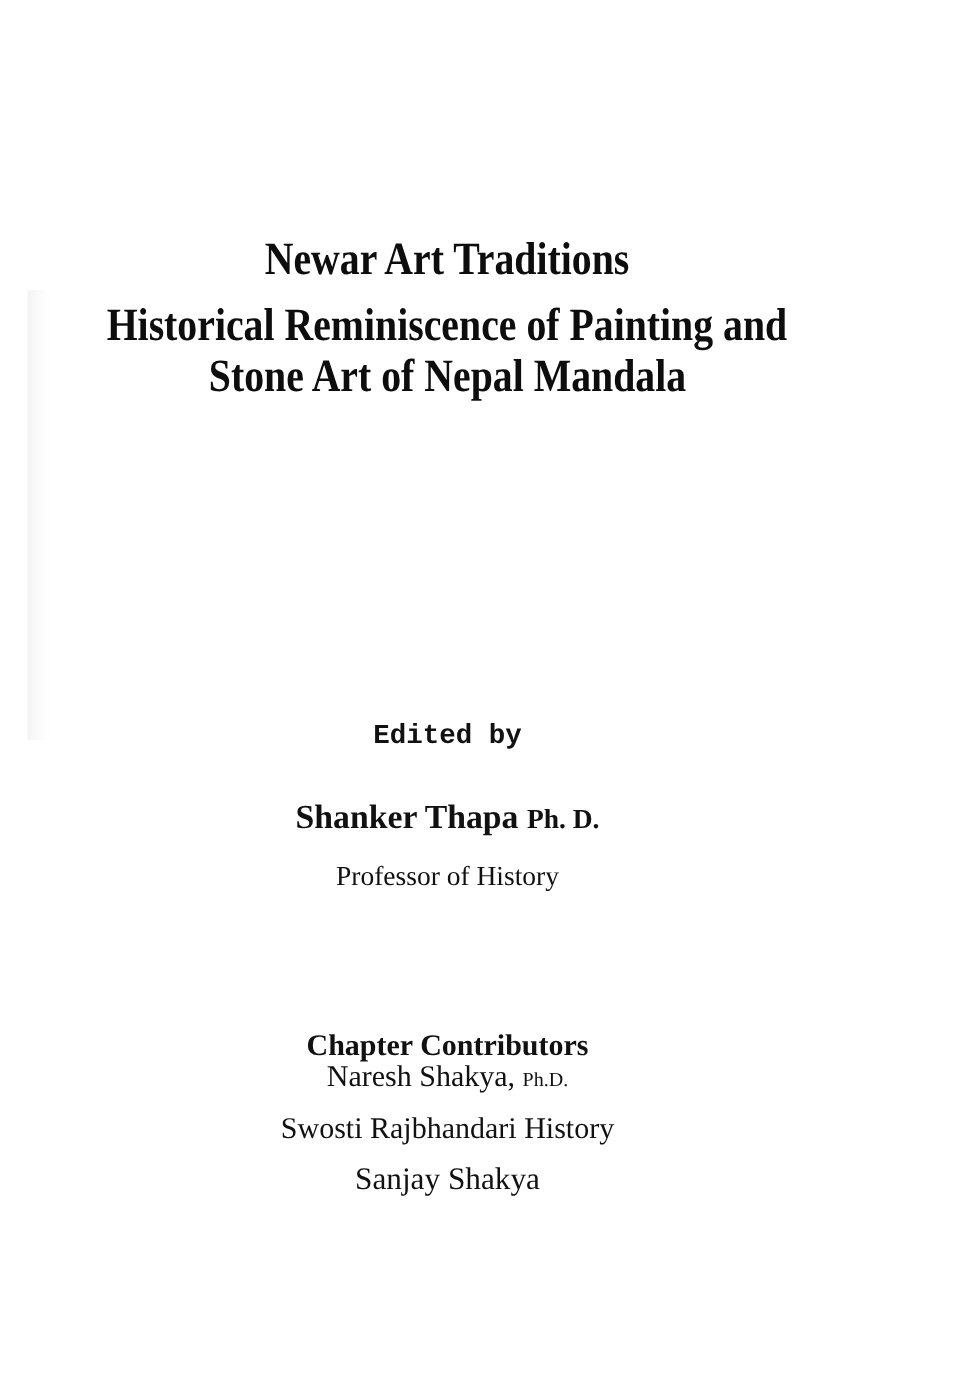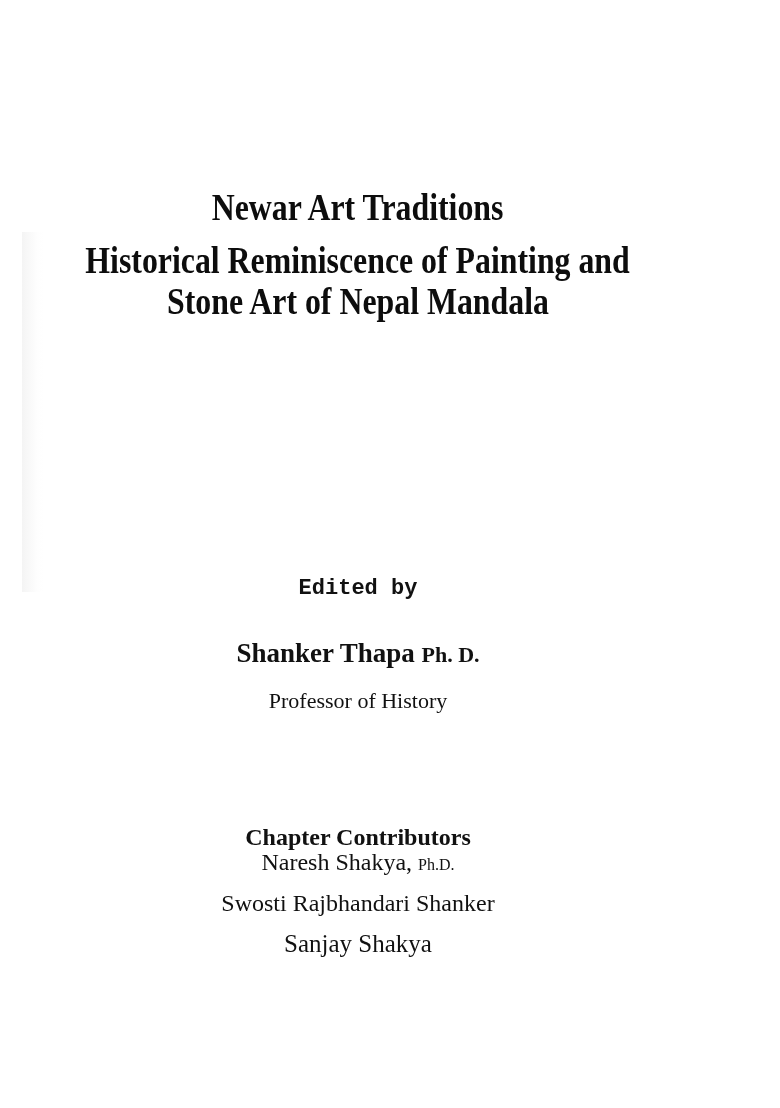--- a/index.html
+++ b/index.html
@@ -45,17 +45,17 @@
   <span class="deg">Ph. D.</span>
 </div>
 <div class="line prof">Professor of History</div>
 
 <div class="line cc">Chapter Contributors</div>
 <div class="line c1">
   <span>Naresh Shakya,</span>
   <span class="deg">Ph.D.</span>
 </div>
 <div class="line c2">
-  <span>Swosti Rajbhandari Shanker</span>
+  <span>Swosti Rajbhandari History</span>
 </div>
 <div class="line c3">
   <span>Sanjay Shakya</span>
 </div>
 
 </body></html>

